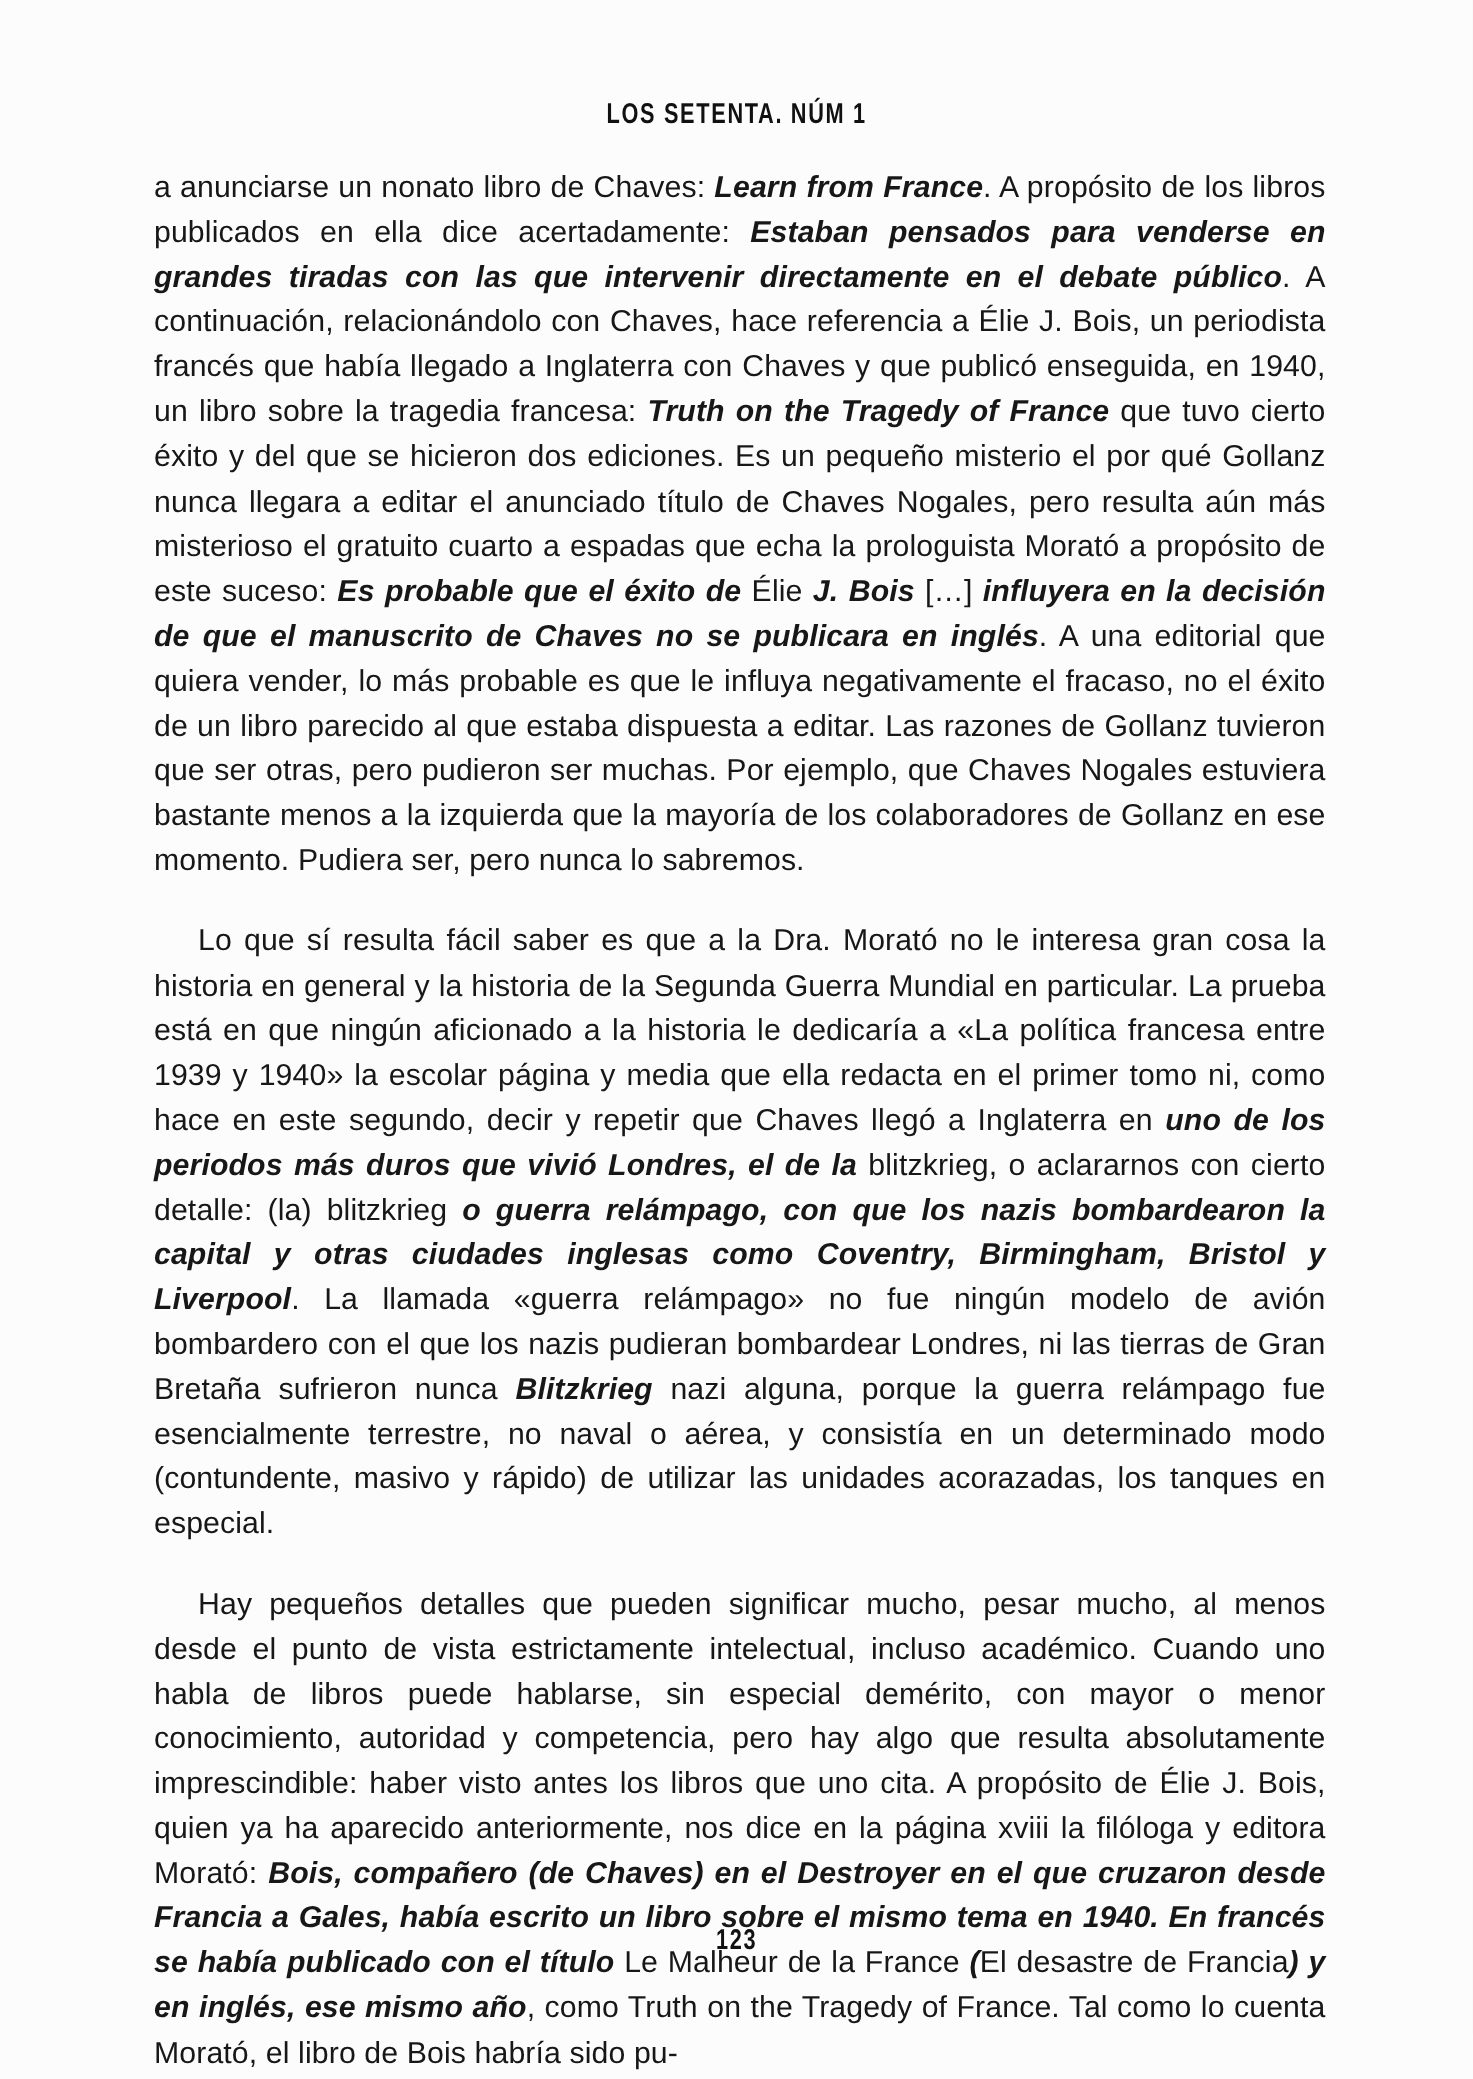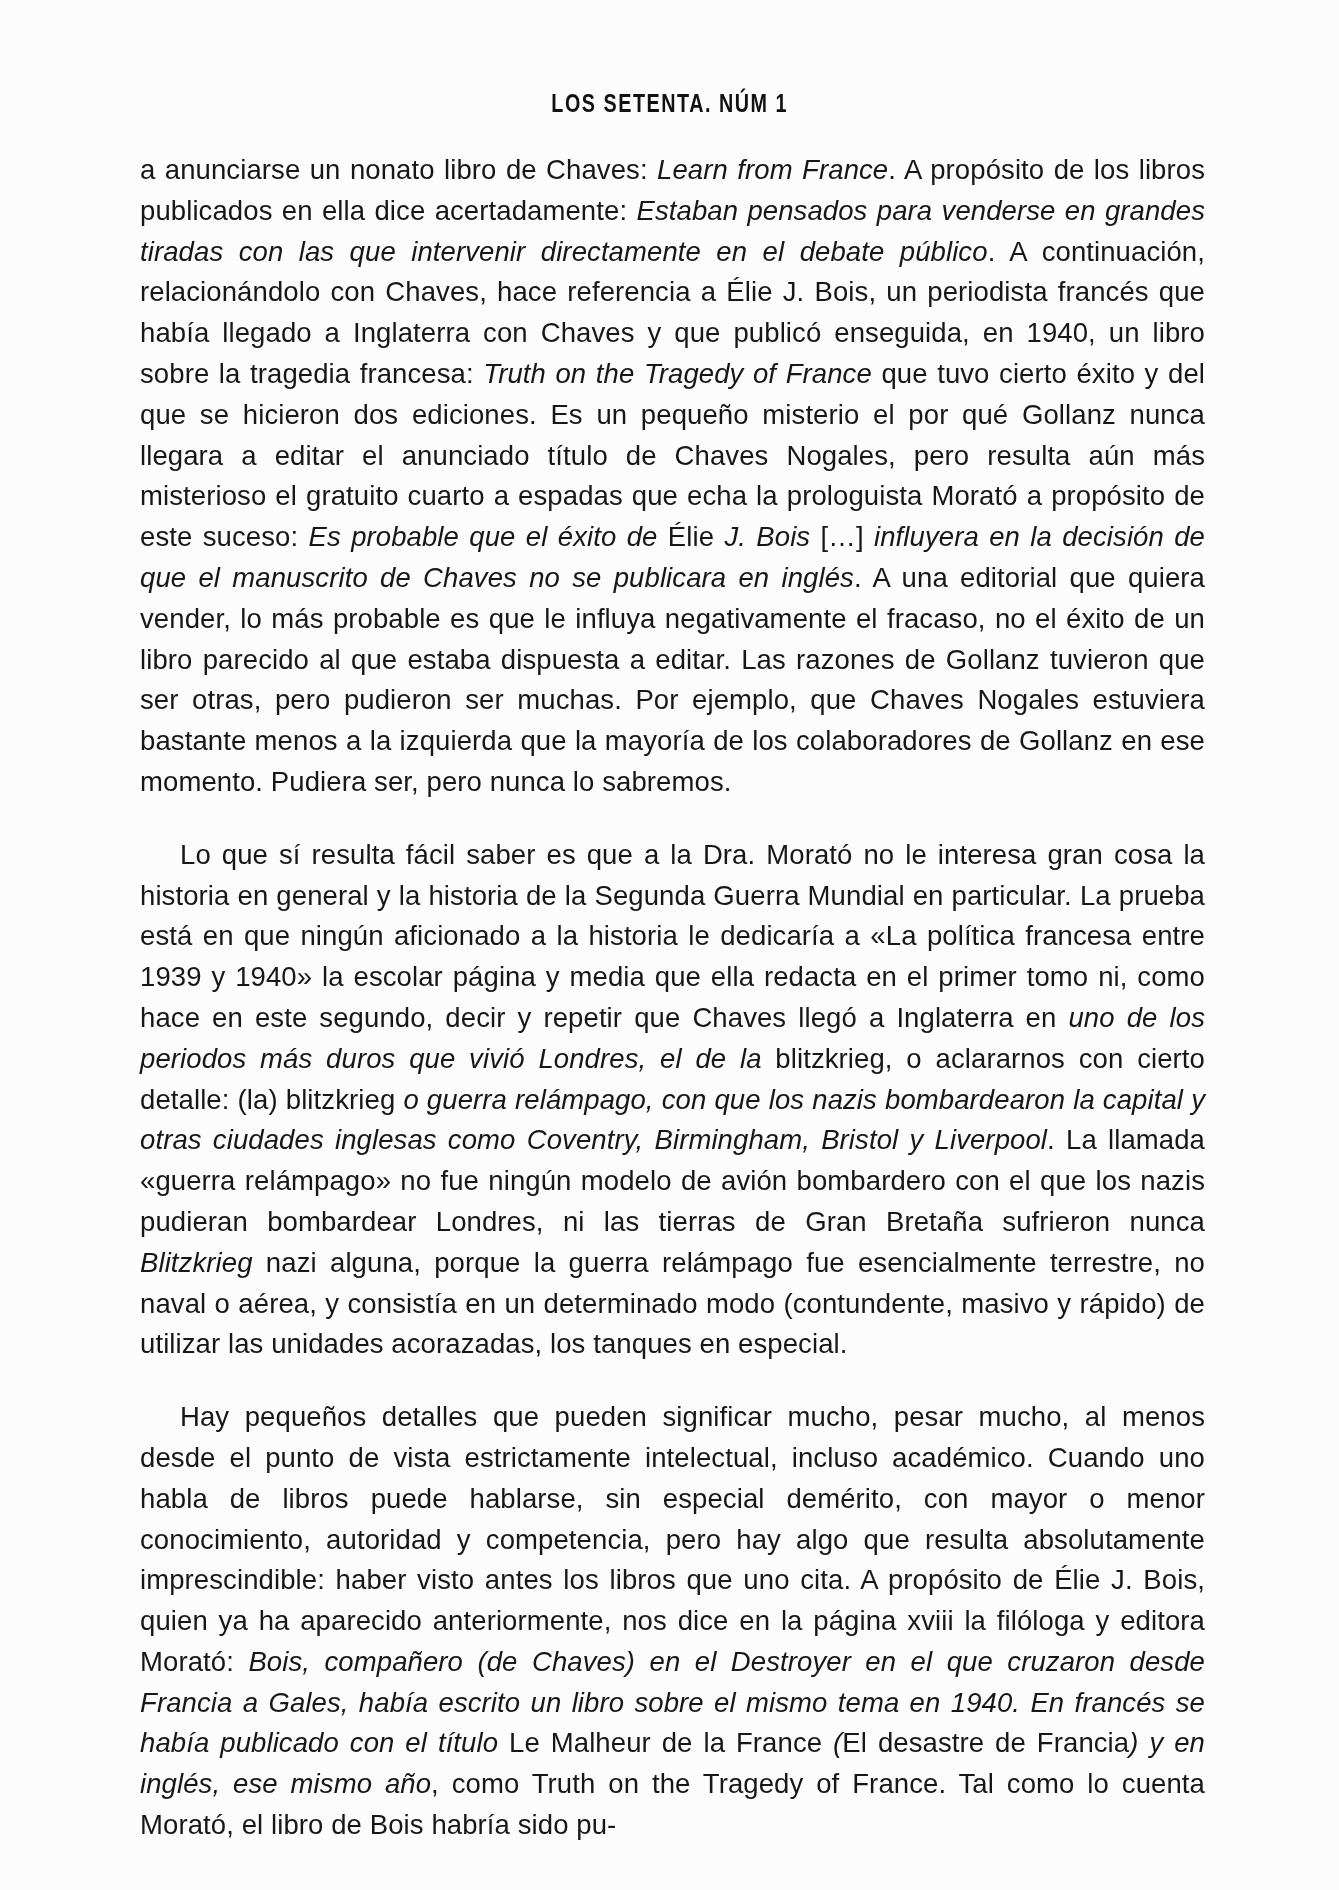--- a/index.html
+++ b/index.html
@@ -46,20 +46,21 @@
   .text-block p {
     margin: 0;
     padding: 0;
   }
   .text-block p.indent {
     text-indent: 40px;
     margin-top: 32px;
   }
   .it {
     font-style: italic;
+    font-weight: bold;
   }
   .page-number {
     position: absolute;
     top: 1748px;
     left: 0;
     width: 100%;
     text-align: center;
   }
 </style>
 </head>
@@ -70,14 +71,17 @@
   <div class="running-head">
     <span class="condensed">LOS SETENTA. NÚM 1</span>
   </div>
 
   <div class="text-block">
       <p><span>a anunciarse un nonato libro de Chaves: </span><span class="it">Learn from France</span><span>. A propósito de los libros publicados en ella dice acertadamente: </span><span class="it">Estaban pensados para venderse en grandes tiradas con las que intervenir directamente en el debate público</span><span>. A continuación, relacionándolo con Chaves, hace referencia a Élie J. Bois, un periodista francés que había llegado a Inglaterra con Chaves y que publicó enseguida, en 1940, un libro sobre la tragedia francesa: </span><span class="it">Truth on the Tragedy of France</span><span> que tuvo cierto éxito y del que se hicieron dos ediciones. Es un pequeño misterio el por qué Gollanz nunca llegara a editar el anunciado título de Chaves Nogales, pero resulta aún más misterioso el gratuito cuarto a espadas que echa la prologuista Morató a propósito de este suceso: </span><span class="it">Es probable que el éxito de </span><span>Élie </span><span class="it">J. Bois </span><span>[…] </span><span class="it">influyera en la decisión de que el manuscrito de Chaves no se publicara en inglés</span><span>. A una editorial que quiera vender, lo más probable es que le influya negativamente el fracaso, no el éxito de un libro parecido al que estaba dispuesta a editar. Las razones de Gollanz tuvieron que ser otras, pero pudieron ser muchas. Por ejemplo, que Chaves Nogales estuviera bastante menos a la izquierda que la mayoría de los colaboradores de Gollanz en ese momento. Pudiera ser, pero nunca lo sabremos.</span></p>
       <p class="indent"><span>Lo que sí resulta fácil saber es que a la Dra. Morató no le interesa gran cosa la historia en general y la historia de la Segunda Guerra Mundial en particular. La prueba está en que ningún aficionado a la historia le dedicaría a «La política francesa entre 1939 y 1940» la escolar página y media que ella redacta en el primer tomo ni, como hace en este segundo, decir y repetir que Chaves llegó a Inglaterra en </span><span class="it">uno de los periodos más duros que vivió Londres, el de la </span><span>blitzkrieg, o aclararnos con cierto detalle: (la) blitzkrieg </span><span class="it">o guerra relámpago, con que los nazis bombardearon la capital y otras ciudades inglesas como Coventry, Birmingham, Bristol y Liverpool</span><span>. La llamada «guerra relámpago» no fue ningún modelo de avión bombardero con el que los nazis pudieran bombardear Londres, ni las tierras de Gran Bretaña sufrieron nunca </span><span class="it">Blitzkrieg</span><span> nazi alguna, porque la guerra relámpago fue esencialmente terrestre, no naval o aérea, y consistía en un determinado modo (contundente, masivo y rápido) de utilizar las unidades acorazadas, los tanques en especial.</span></p>
       <p class="indent"><span>Hay pequeños detalles que pueden significar mucho, pesar mucho, al menos desde el punto de vista estrictamente intelectual, incluso académico. Cuando uno habla de libros puede hablarse, sin especial demérito, con mayor o menor conocimiento, autoridad y competencia, pero hay algo que resulta absolutamente imprescindible: haber visto antes los libros que uno cita. A propósito de Élie J. Bois, quien ya ha aparecido anteriormente, nos dice en la página xviii la filóloga y editora Morató: </span><span class="it">Bois, compañero (de Chaves) en el Destroyer en el que cruzaron desde Francia a Gales, había escrito un libro sobre el mismo tema en 1940. En francés se había publicado con el título </span><span>Le Malheur de la France </span><span class="it">(</span><span>El desastre de Francia</span><span class="it">) y en inglés, ese mismo año</span><span>, como Truth on the Tragedy of France. Tal como lo cuenta Morató, el libro de Bois habría sido pu-</span></p>
     </div>
 
+  <div class="page-number">
+    <span class="condensed">123</span>
+  </div>
 
 </div>
 
 </body></html>

